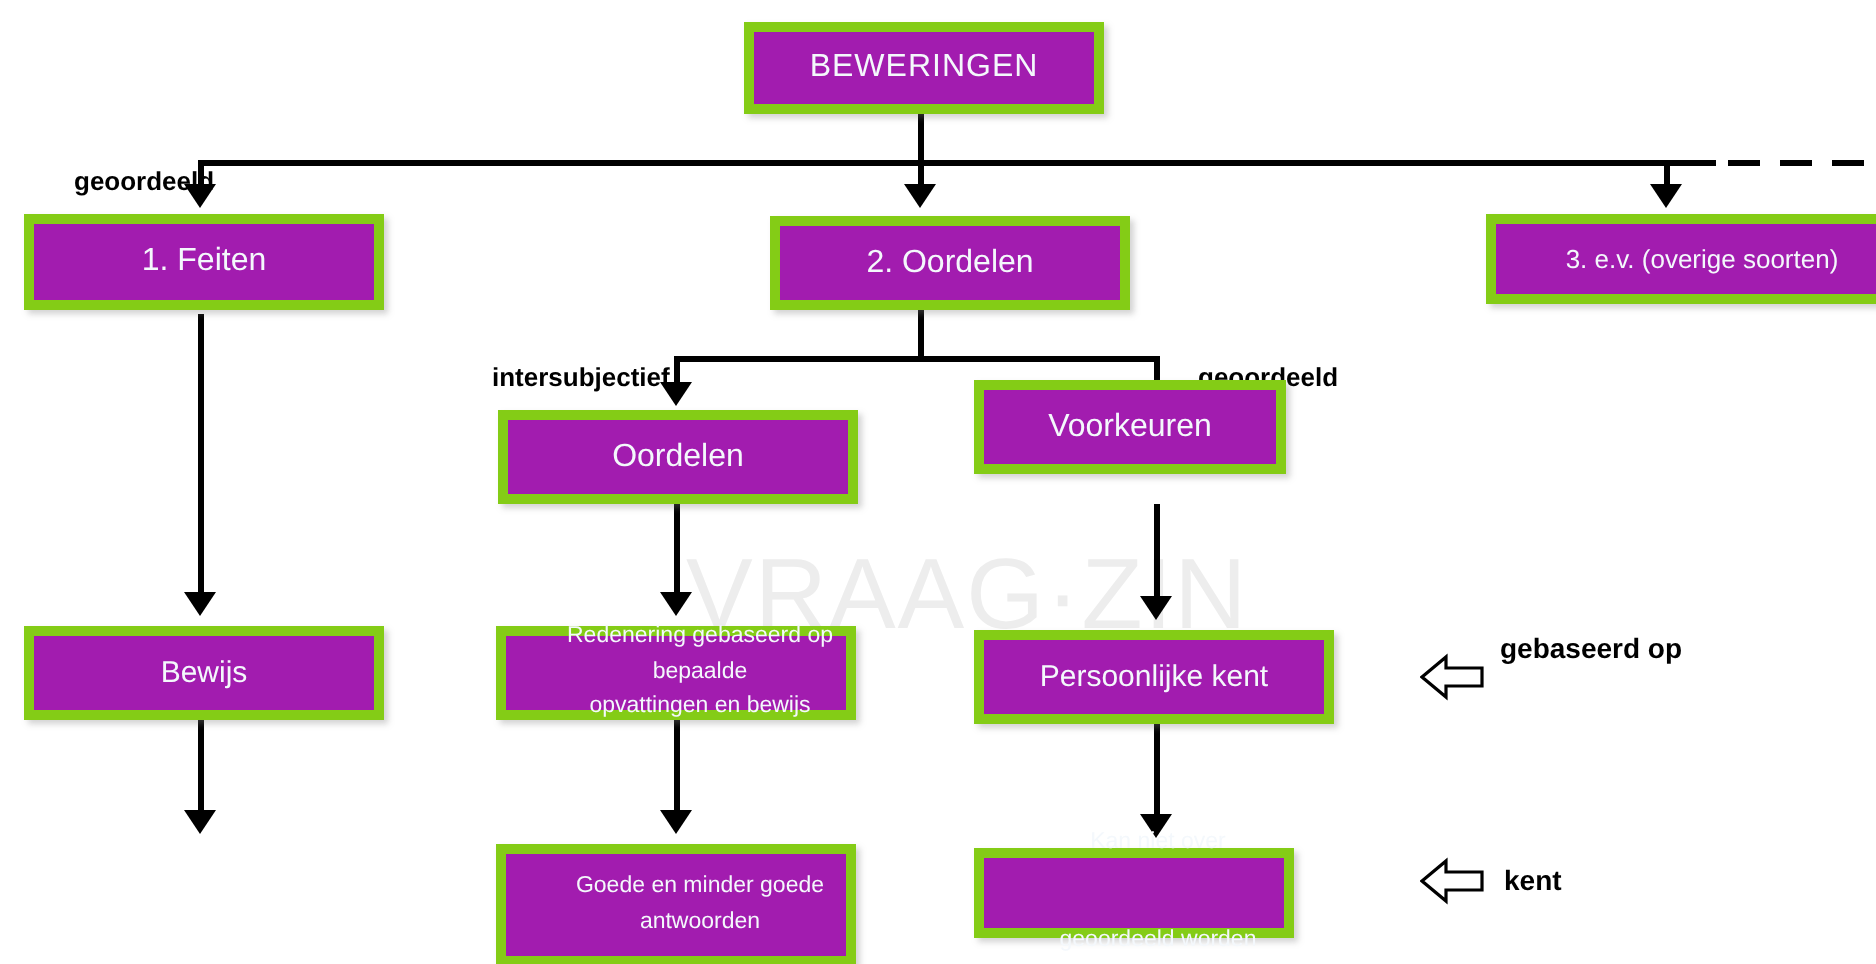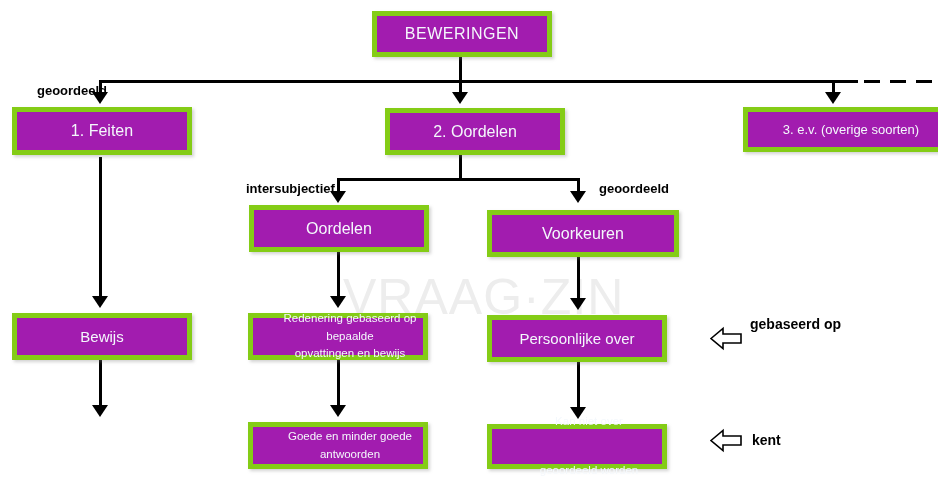--- a/index.html
+++ b/index.html
@@ -111,44 +111,44 @@
   </div>
 
   <div class="node fs13" style="left:743px;top:107px;width:216px;height:45px;">
     <span>3. e.v. (overige soorten)</span>
   </div>
 
   <div class="node fs16" style="left:249px;top:205px;width:180px;height:47px;">
     <span>Oordelen</span>
   </div>
 
-  <div class="node fs16" style="left:487px;top:210px;width:192px;height:47px;">
+  <div class="node fs16" style="left:487px;top:190px;width:156px;height:47px;">
     <span>Voorkeuren</span>
   </div>
 
   <div class="node fs15" style="left:12px;top:313px;width:180px;height:47px;">
     <span>Bewijs</span>
   </div>
 
   <div class="node small" style="left:248px;top:313px;width:180px;height:47px;">
     <div>Redenering gebaseerd op bepaalde</div>
     <div>opvattingen en bewijs</div>
   </div>
 
   <div class="node fs15" style="left:487px;top:315px;width:180px;height:47px;">
-    <span>Persoonlijke over</span>
+    <span>Persoonlijke kent</span>
   </div>
 
 
-  <div class="node small" style="left:248px;top:422px;width:180px;height:47px;">
+  <div class="node small" style="left:248px;top:422px;width:180px;height:61px;">
     <div>Goede en minder goede</div>
     <div>antwoorden</div>
   </div>
 
-  <div class="node small" style="left:487px;top:424px;width:180px;height:45px;gap:31px;">
+  <div class="node small" style="left:487px;top:424px;width:160px;height:45px;gap:31px;">
     <div>Kan niet over</div>
     <div>geoordeeld worden</div>
   </div>
 
   <svg class="blockarrow" style="left:710px;top:325px;" width="33" height="27" viewBox="0 0 33 27">
     <polygon points="1,13.5 13,3.5 13,9 31,9 31,18 13,18 13,23.5" fill="#ffffff" stroke="#000000" stroke-width="1.6"></polygon>
   </svg>
   <div class="leglabel" style="left:750px;top:316px;">gebaseerd op</div>
 
   <svg class="blockarrow" style="left:710px;top:427px;" width="33" height="27" viewBox="0 0 33 27">

